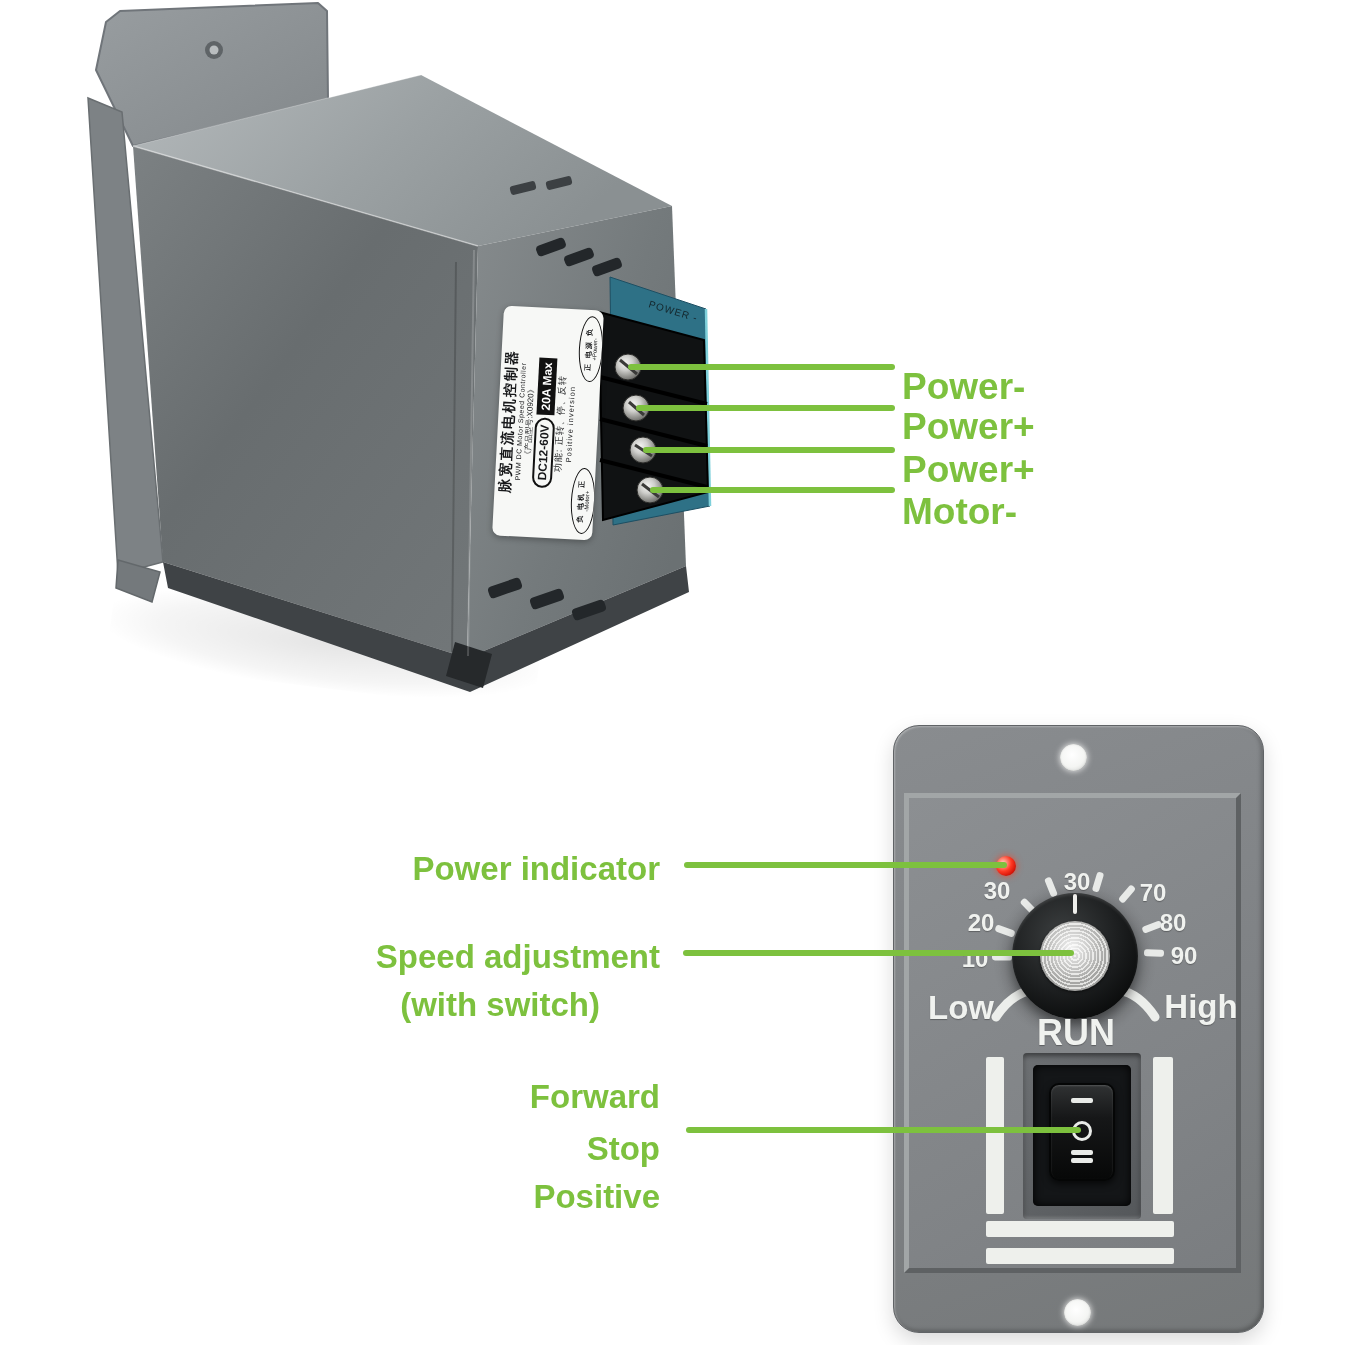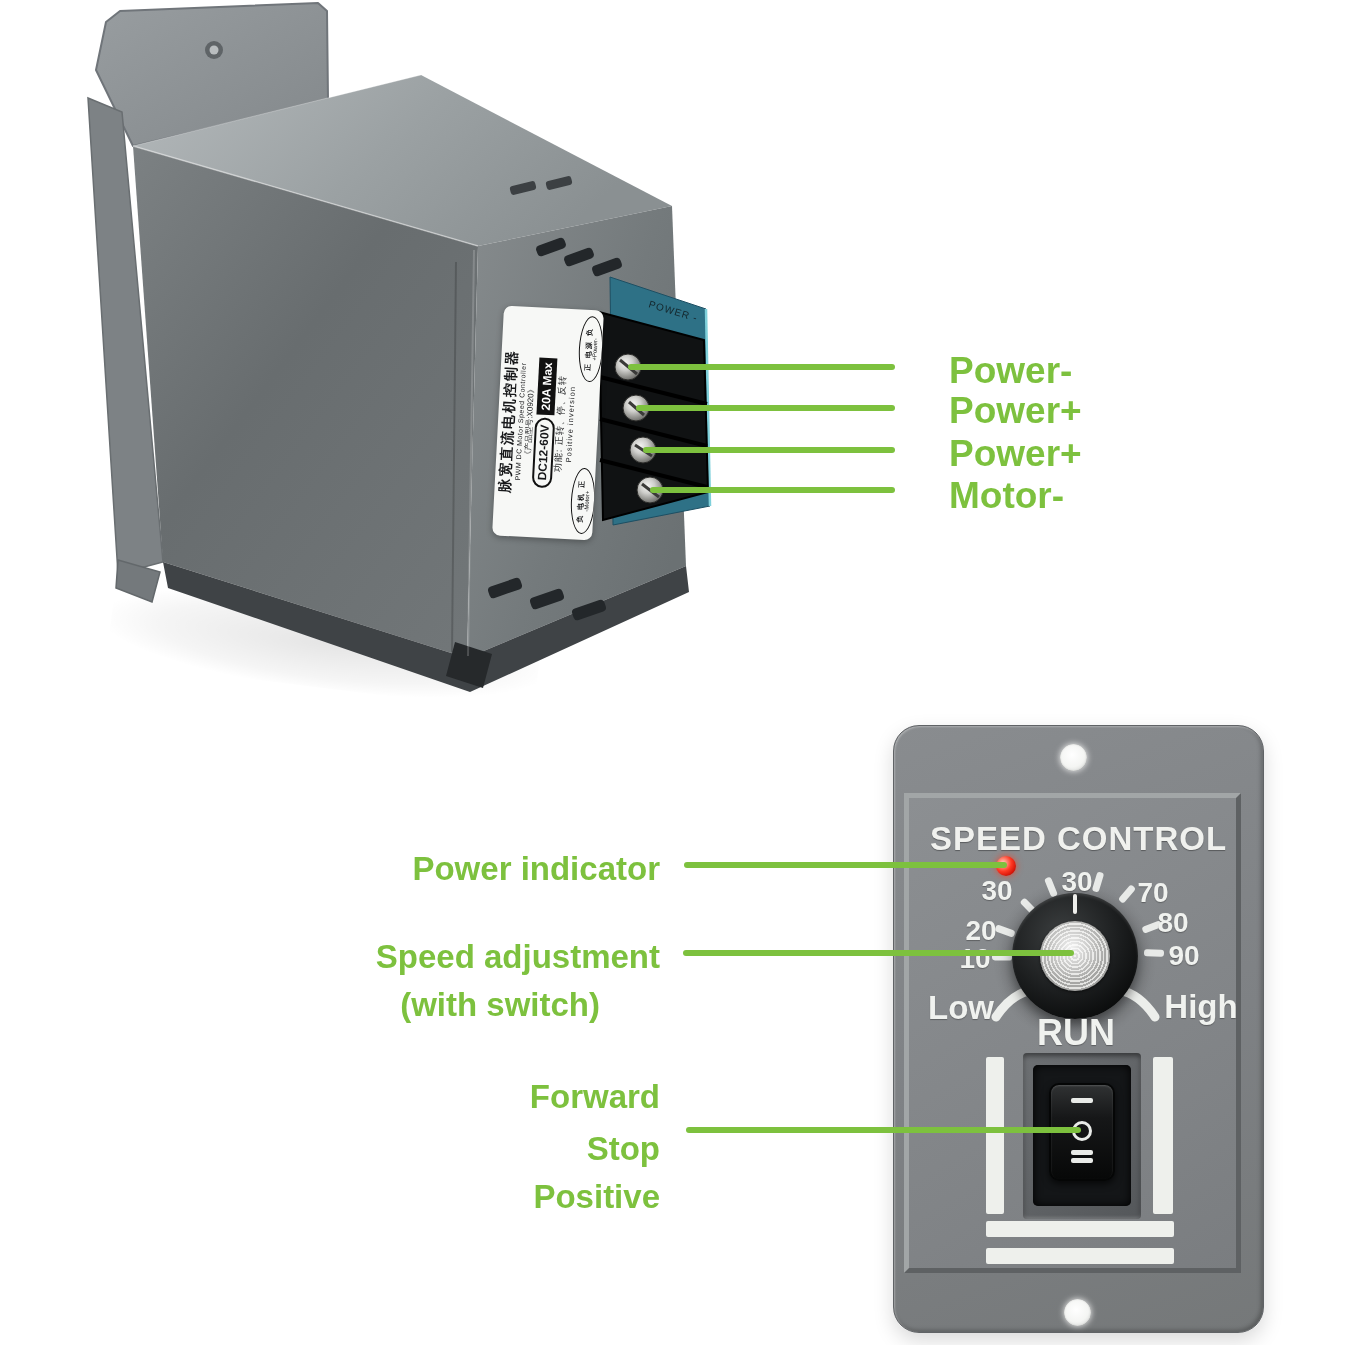--- a/index.html
+++ b/index.html
@@ -1,20 +1,20 @@
 <!DOCTYPE html>
 <html><head>
 <meta charset="utf-8">
 <style>
   html,body{margin:0;padding:0;background:#ffffff;width:1345px;height:1345px;overflow:hidden;
     font-family:"Liberation Sans","DejaVu Sans",sans-serif;}
 
   
   .green-label{position:absolute;color:#7dc13e;font-weight:bold;z-index:15;white-space:nowrap;}
-  .term-label{font-size:37px;line-height:40px;left:949px;}
+  .term-label{font-size:37px;line-height:40px;left:902px;margin-top:16px;}
   .callout{font-size:33px;line-height:48px;text-align:right;}
 
   
   .gline{position:absolute;height:6px;background:#7dc13e;border-radius:3px;z-index:30;}
 
   
   #device-svg{position:absolute;left:0;top:0;z-index:1;}
   .device-shadow{position:absolute;left:110px;top:598px;width:430px;height:90px;z-index:0;
     background:radial-gradient(ellipse at center,rgba(0,0,0,0.10),rgba(0,0,0,0.04) 55%,transparent 75%);
     transform:rotate(7deg);}
@@ -58,21 +58,21 @@
   .knob-shadow{position:absolute;left:96px;top:150px;width:170px;height:170px;border-radius:50%;
     background:radial-gradient(circle,rgba(0,0,0,.24),rgba(0,0,0,.13) 45%,transparent 68%);}
   .knob-black{position:absolute;left:118px;top:167px;width:126px;height:126px;border-radius:50%;
     background:radial-gradient(circle at 40% 33%,#3c3f40,#1b1d1e 52%,#070808 85%);
     box-shadow:0 6px 12px rgba(0,0,0,.45), inset 0 2px 3px rgba(255,255,255,.12);}
   .knob-silver{position:absolute;left:146px;top:195px;width:70px;height:70px;border-radius:50%;
     background:radial-gradient(circle at 45% 38%,rgba(255,255,255,.85),rgba(255,255,255,0) 60%),
       repeating-radial-gradient(circle at 50% 50%,#e3e3e1 0 1.5px,#a6a6a4 1.5px 3.5px);
     box-shadow:0 1px 3px rgba(0,0,0,.6);}
   .knob-pointer{position:absolute;left:179px;top:168px;width:4px;height:20px;background:#efefec;border-radius:2px;}
-  .num{position:absolute;color:#f0f2ef;font-size:28px;font-weight:bold;transform:translate(-50%,-50%);
+  .num{position:absolute;color:#f0f2ef;font-size:24px;font-weight:bold;transform:translate(-50%,-50%);
     text-shadow:0 1px 1px rgba(0,0,0,.3);}
   .dial-word{position:absolute;color:#f0f2ef;font-weight:bold;transform:translate(-50%,-50%);
     text-shadow:0 1px 1px rgba(0,0,0,.3);}
   #ticks-svg{position:absolute;left:0;top:0;}
   .vbar{position:absolute;background:#eef0ec;border-radius:2px;}
   .sw-recess{position:absolute;left:129px;top:327px;width:118px;height:166px;border-radius:4px;
     background:linear-gradient(135deg,#6d7073,#54575a);
     box-shadow:inset 0 3px 5px rgba(0,0,0,.45), inset 0 -2px 3px rgba(255,255,255,.18);}
   .sw-black{position:absolute;left:139px;top:339px;width:98px;height:141px;background:#141618;border-radius:5px;
     box-shadow:inset 0 0 10px #000;}
@@ -215,21 +215,20 @@
 <div class="green-label callout" style="right:745px;top:981px;">(with switch)</div>
 <div class="green-label callout" style="right:685px;top:1073px;">Forward</div>
 <div class="green-label callout" style="right:685px;top:1125px;">Stop</div>
 <div class="green-label callout" style="right:685px;top:1173px;">Positive</div>
 
 <div class="panel">
   <div class="recess"></div>
   <div class="screwhole" style="left:166px;top:18px;"></div>
   <div class="screwhole" style="left:170px;top:573px;"></div>
 
-  <div class="panel-title">SPEED CONTROL</div>
 
   <div class="knob-shadow"></div>
   <div class="led"></div>
 
   <svg id="ticks-svg" width="369" height="606" viewBox="0 0 369 606">
     <g fill="#e8eae8">
       <rect x="-10" y="-3.5" width="20" height="7" rx="3" transform="translate(108,231) rotate(1)"></rect>
       <rect x="-10" y="-3.5" width="20" height="7" rx="3" transform="translate(111,205) rotate(20)"></rect>
       <rect x="-10" y="-3.5" width="20" height="7" rx="3" transform="translate(135,181) rotate(46)"></rect>
       <rect x="-10" y="-3.5" width="20" height="7" rx="3" transform="translate(157,161) rotate(68)"></rect>
@@ -242,21 +241,21 @@
       <path d="M102,291 Q117,268 138,264"></path>
       <path d="M225,264 Q246,268 261,291"></path>
     </g>
   </svg>
 
   <div class="knob-black"></div>
   <div class="knob-silver"></div>
   <div class="knob-pointer"></div>
 
   <div class="num" style="left:81px;top:233px;">10</div>
-  <div class="num" style="left:87px;top:197px;margin-top:8px;">20</div>
+  <div class="num" style="left:87px;top:197px;">20</div>
   <div class="num" style="left:103px;top:165px;">30</div>
   <div class="num" style="left:183px;top:156px;">30</div>
   <div class="num" style="left:259px;top:167px;">70</div>
   <div class="num" style="left:279px;top:197px;">80</div>
   <div class="num" style="left:284px;top:230px;margin-left:6px;">90</div>
 
   <div class="dial-word" style="left:67px;top:282px;font-size:33px;">Low</div>
   <div class="dial-word" style="left:307px;top:281px;font-size:33px;">High</div>
   <div class="dial-word" style="left:182px;top:307px;font-size:36px;">RUN</div>
 

